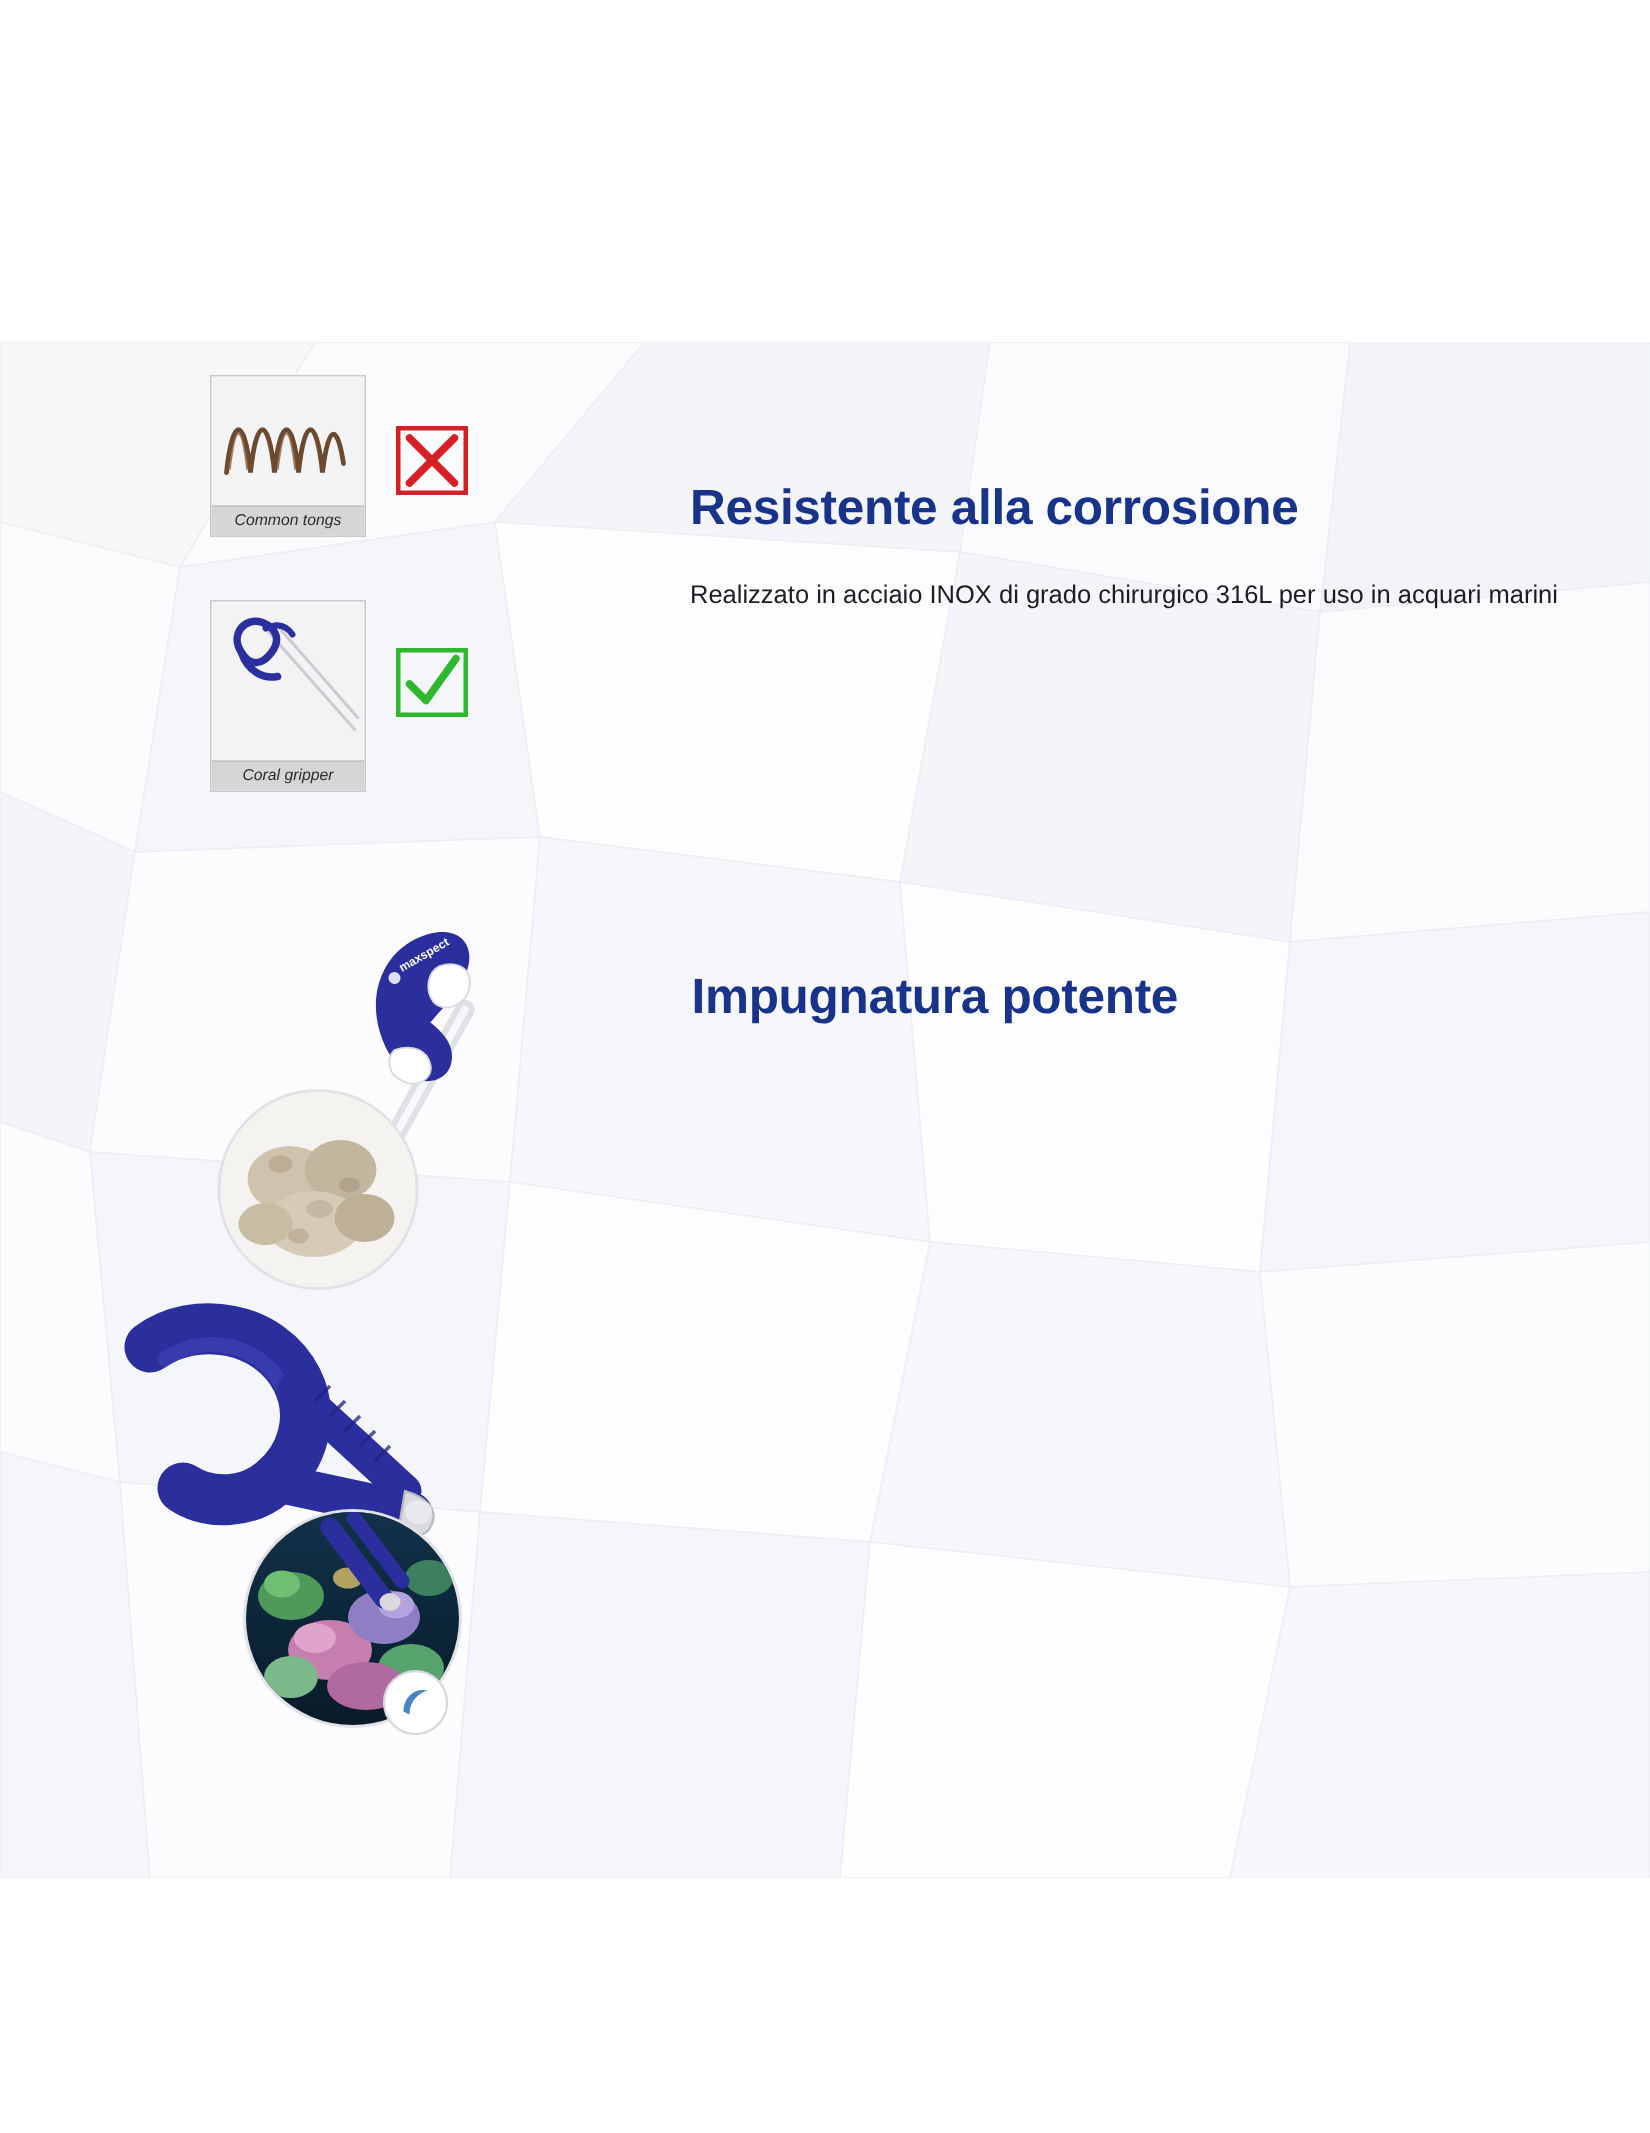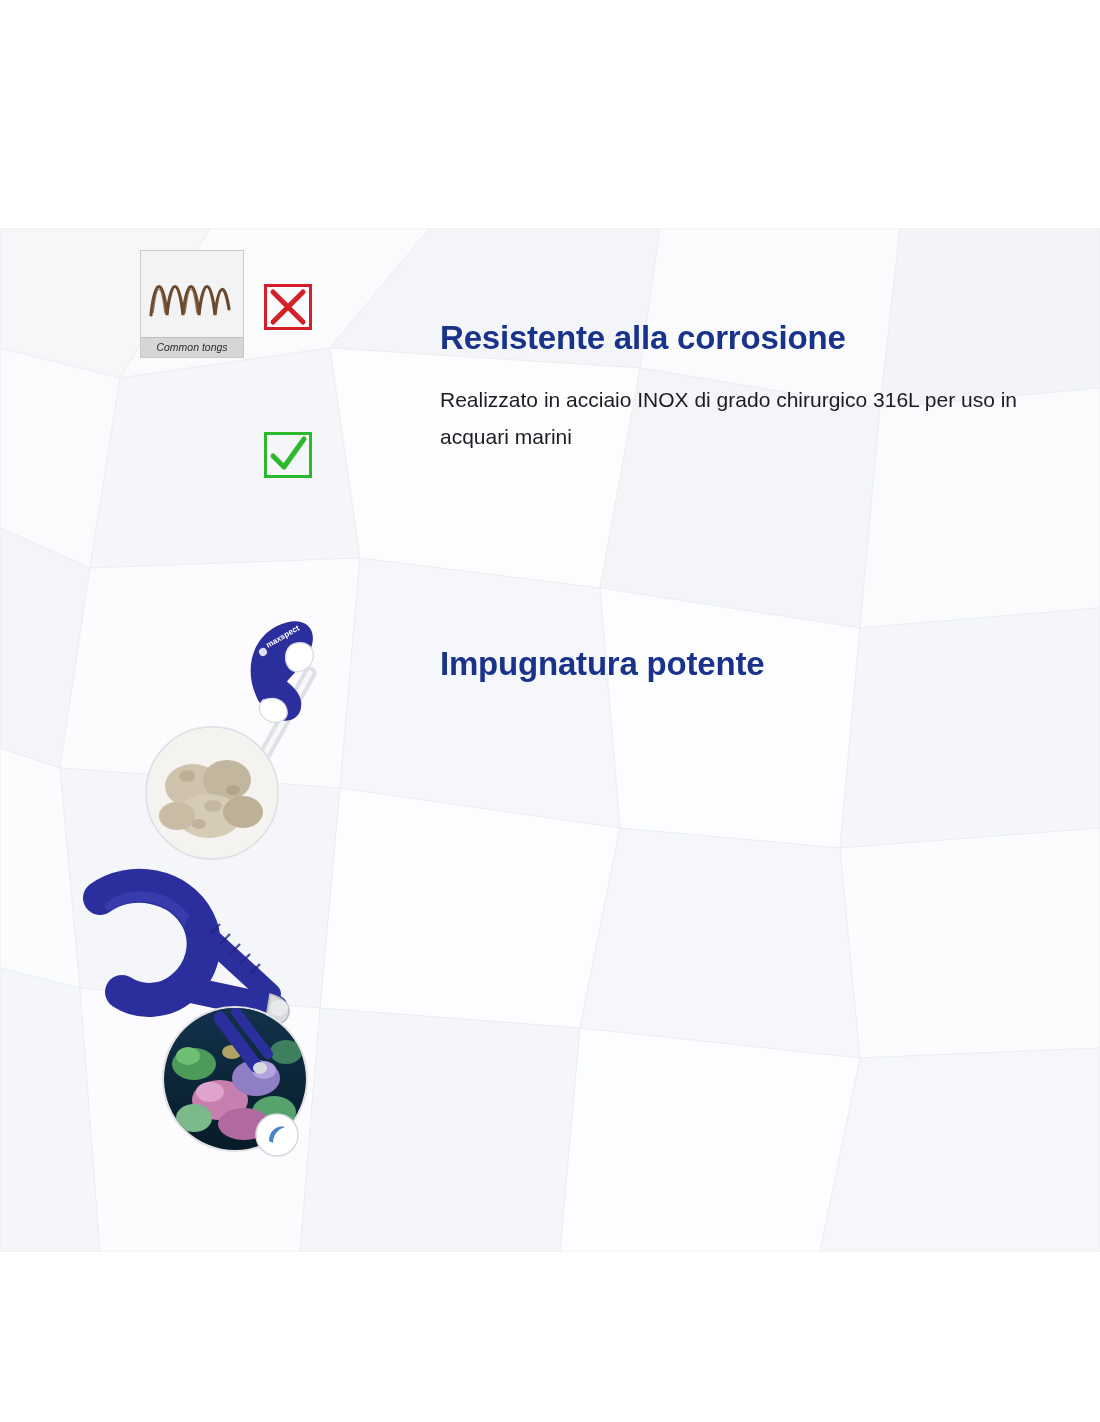--- a/index.html
+++ b/index.html
@@ -52,21 +52,21 @@
   .feature-title {
     color: #19338a;
     font-size: 33px;
     font-weight: bold;
     letter-spacing: -0.2px;
     margin: 0 0 26px 0;
     line-height: 1.1;
   }
   .feature-desc {
     color: #1c1c24;
-    font-size: 21px;
+    font-size: 17px;
     line-height: 1.75;
     margin: 0;
     max-width: 640px;
   }
 
   
   .cmp-wrap {
     position: absolute;
     left: 140px;
     top: 22px;
@@ -196,30 +196,44 @@
           <div class="thumb-caption">Common tongs</div>
         </div>
 
         <div class="mark cross">
           <svg width="48" height="46" viewBox="0 0 48 46">
             <rect x="1.5" y="1.5" width="45" height="43" fill="none" stroke="#d62027" stroke-width="3"></rect>
             <path d="M9,8 L39,38 M39,8 L9,38" stroke="#d62027" stroke-width="5" stroke-linecap="round"></path>
           </svg>
         </div>
 
+        <div class="thumb bottom">
+          <svg width="102" height="126" viewBox="0 0 102 126">
+            <rect x="0" y="0" width="102" height="126" fill="#f3f3f3"></rect>
+            <g stroke="#c9ccd2" stroke-width="2" fill="none">
+              <line x1="36" y1="18" x2="96" y2="86"></line>
+              <line x1="42" y1="14" x2="98" y2="78"></line>
+            </g>
+            <path d="M20,34 C12,22 22,10 34,14 C44,18 46,26 40,34 C34,42 26,44 20,34 Z" fill="none" stroke="#2b2f9e" stroke-width="5"></path>
+            <path d="M20,34 C24,46 34,52 44,50" fill="none" stroke="#2b2f9e" stroke-width="5" stroke-linecap="round"></path>
+            <path d="M36,18 C44,14 50,16 54,22" fill="none" stroke="#2b2f9e" stroke-width="4" stroke-linecap="round"></path>
+            <rect x="0" y="106" width="102" height="20" fill="#d6d6d6"></rect>
+          </svg>
+          <div class="thumb-caption">Coral gripper</div>
+        </div>
 
         <div class="mark check">
           <svg width="48" height="46" viewBox="0 0 48 46">
             <rect x="1.5" y="1.5" width="45" height="43" fill="none" stroke="#2eb82e" stroke-width="3"></rect>
             <path d="M9,24 L20,35 L40,7" stroke="#2eb82e" stroke-width="5" fill="none" stroke-linecap="round" stroke-linejoin="round"></path>
           </svg>
         </div>
       </div>
 
-      <div class="feature-text" style="top: 92px;">
+      <div class="feature-text" style="top: 92px; margin-left: 20px;">
         <h2 class="feature-title">Resistente alla corrosione</h2>
         <p class="feature-desc">Realizzato in acciaio INOX di grado chirurgico 316L per uso in acquari marini</p>
       </div>
     </div>
 
     <div class="feature" style="top: 320px; height: 320px;">
 
       <div class="img-area" style="left: 135px; top: 0; width: 300px; height: 320px;">
         <svg width="300" height="320" viewBox="0 0 300 320">
 
@@ -250,21 +264,21 @@
               <ellipse cx="30" cy="88" rx="18" ry="14" fill="#c8bca4"></ellipse>
               <ellipse cx="40" cy="48" rx="8" ry="6" fill="#b5a68c" opacity="0.7"></ellipse>
               <ellipse cx="86" cy="62" rx="7" ry="5" fill="#ab9d84" opacity="0.7"></ellipse>
               <ellipse cx="66" cy="78" rx="9" ry="6" fill="#b9ac92" opacity="0.6"></ellipse>
               <ellipse cx="52" cy="96" rx="7" ry="5" fill="#b0a289" opacity="0.6"></ellipse>
             </g>
           </svg>
         </div>
       </div>
 
-      <div class="feature-text" style="top: 98px;">
+      <div class="feature-text" style="top: 98px; margin-left: 21px;">
         <h2 class="feature-title">Impugnatura potente</h2>
       </div>
     </div>
 
     <div class="feature" style="top: 640px; height: 330px;">
 
       <div class="img-area" style="left: 70px; top: 0; width: 340px; height: 330px;">
         <svg width="340" height="330" viewBox="0 0 340 330">
 
           <path d="M30,30 C60,8 110,16 128,52 C140,76 132,104 112,120 C96,134 70,136 52,124" fill="none" stroke="#2b2f9e" stroke-width="34" stroke-linecap="round"></path>

